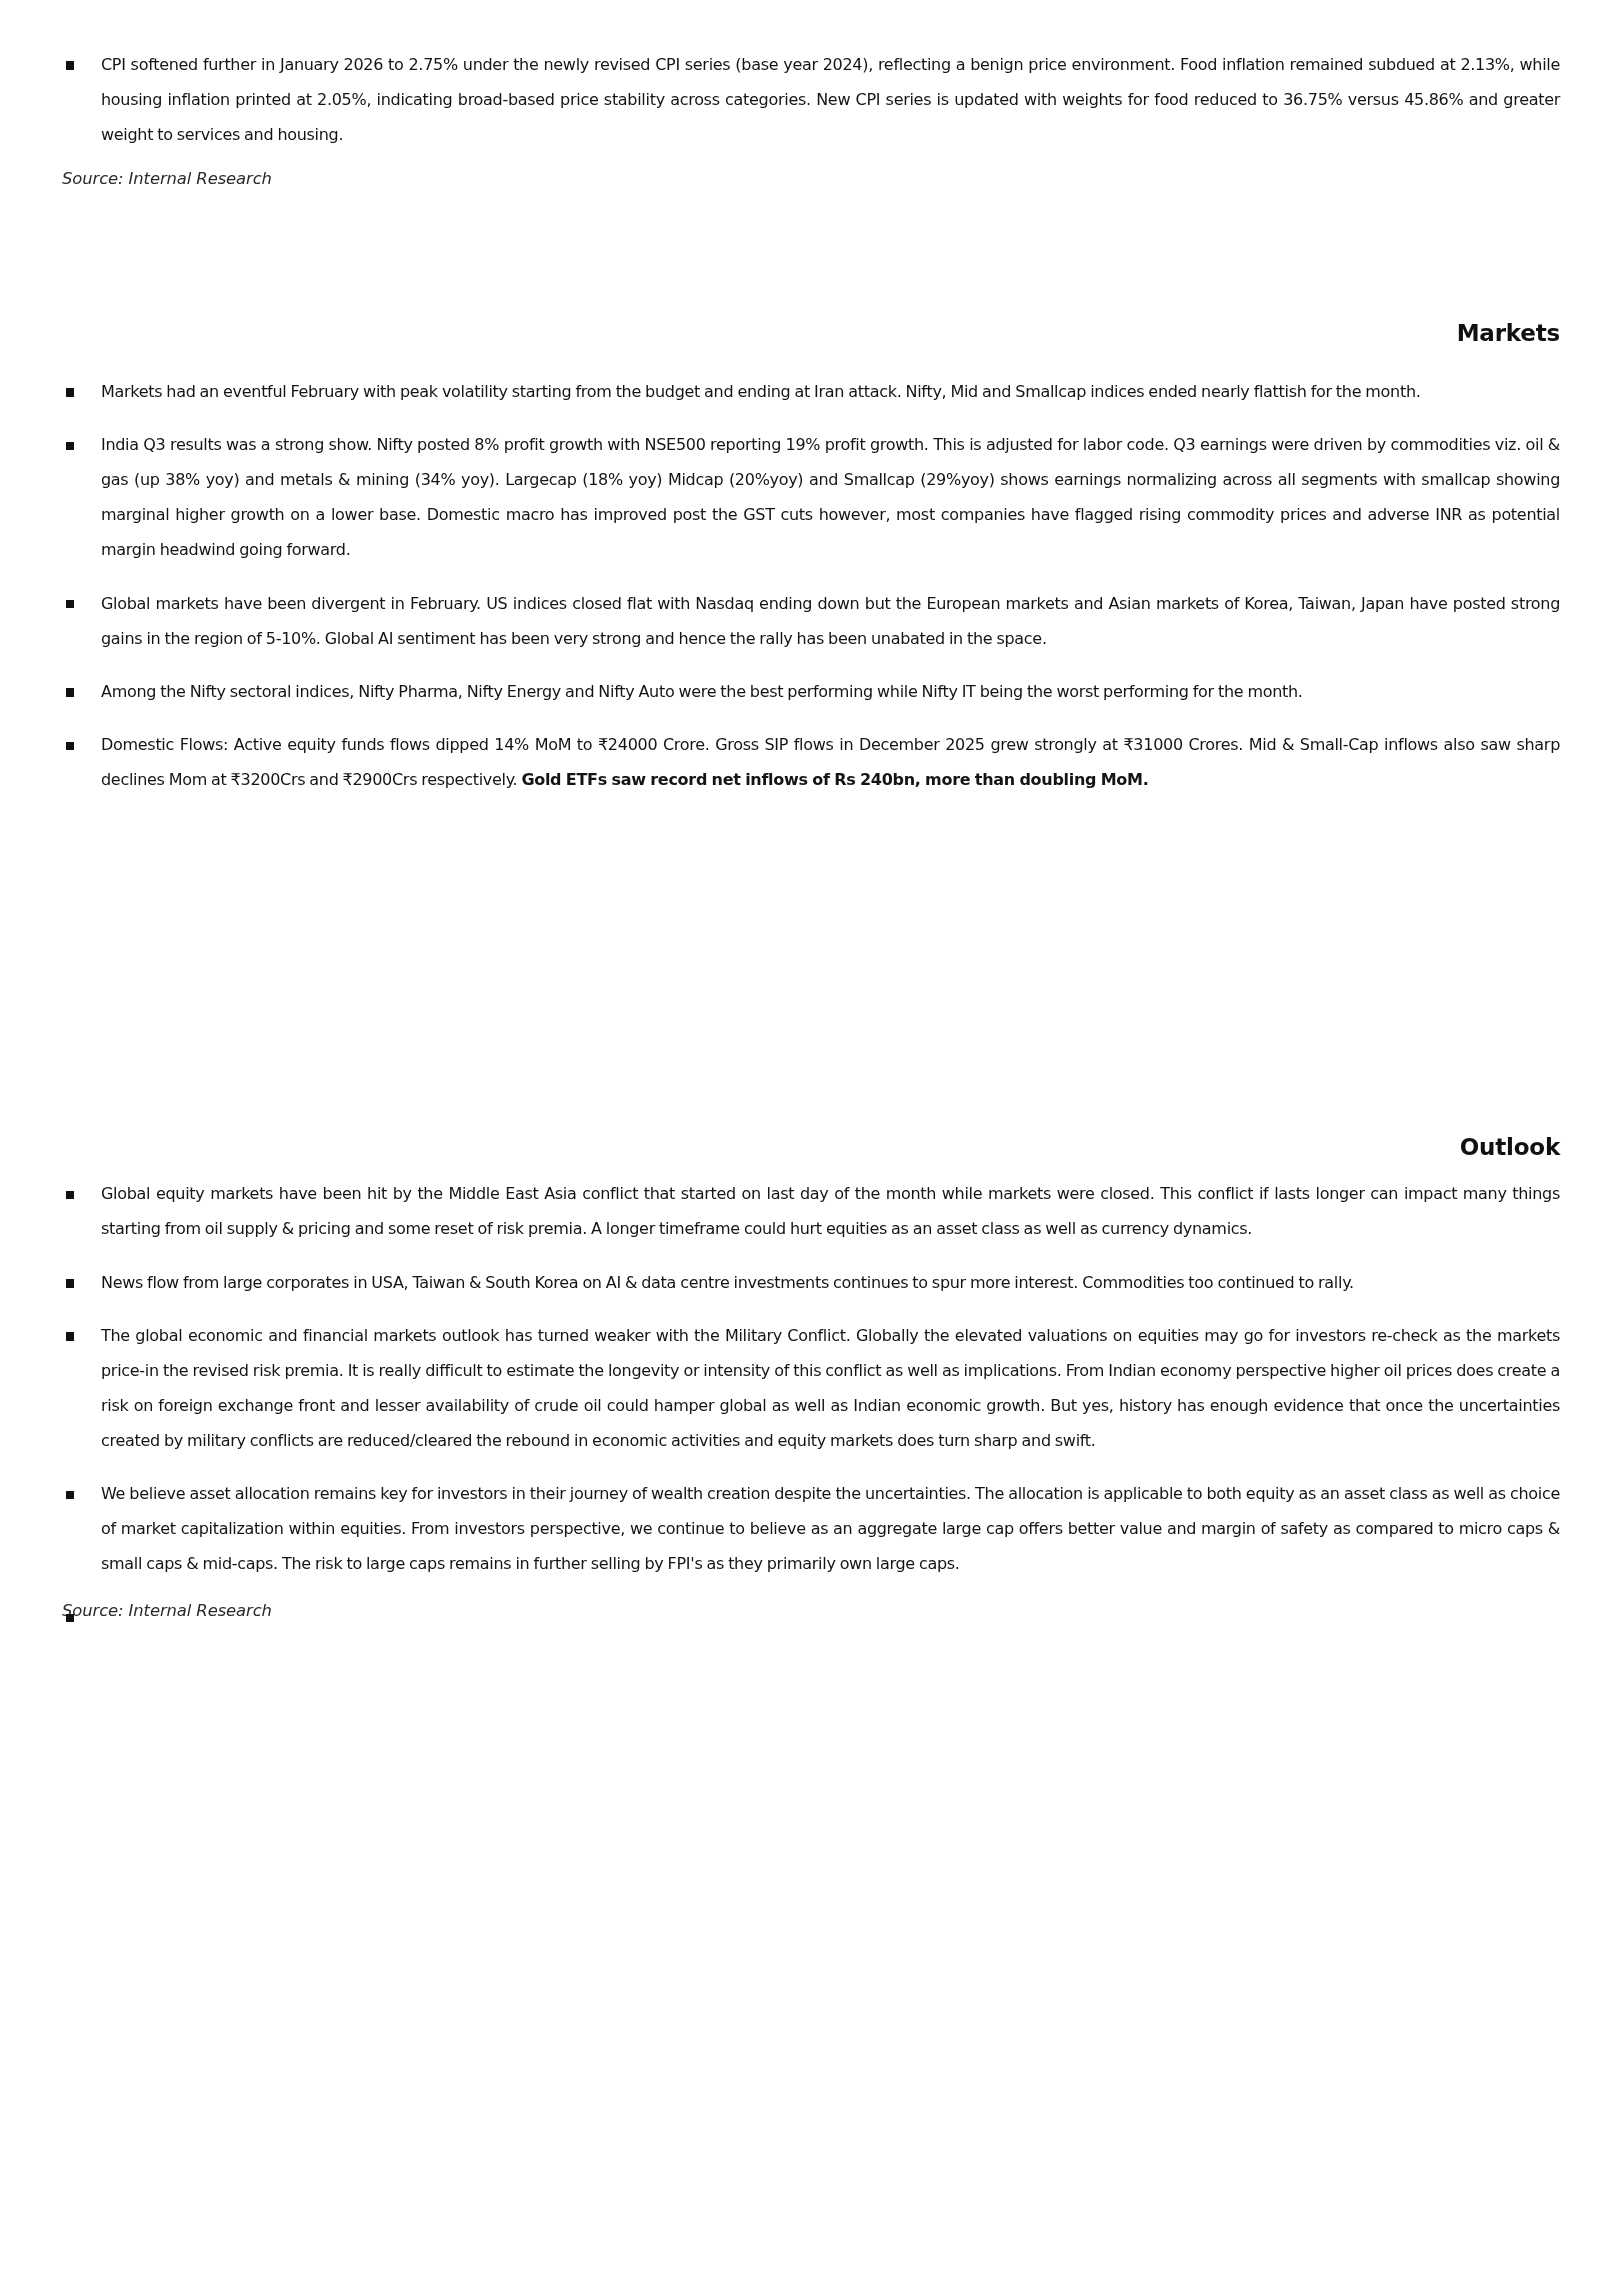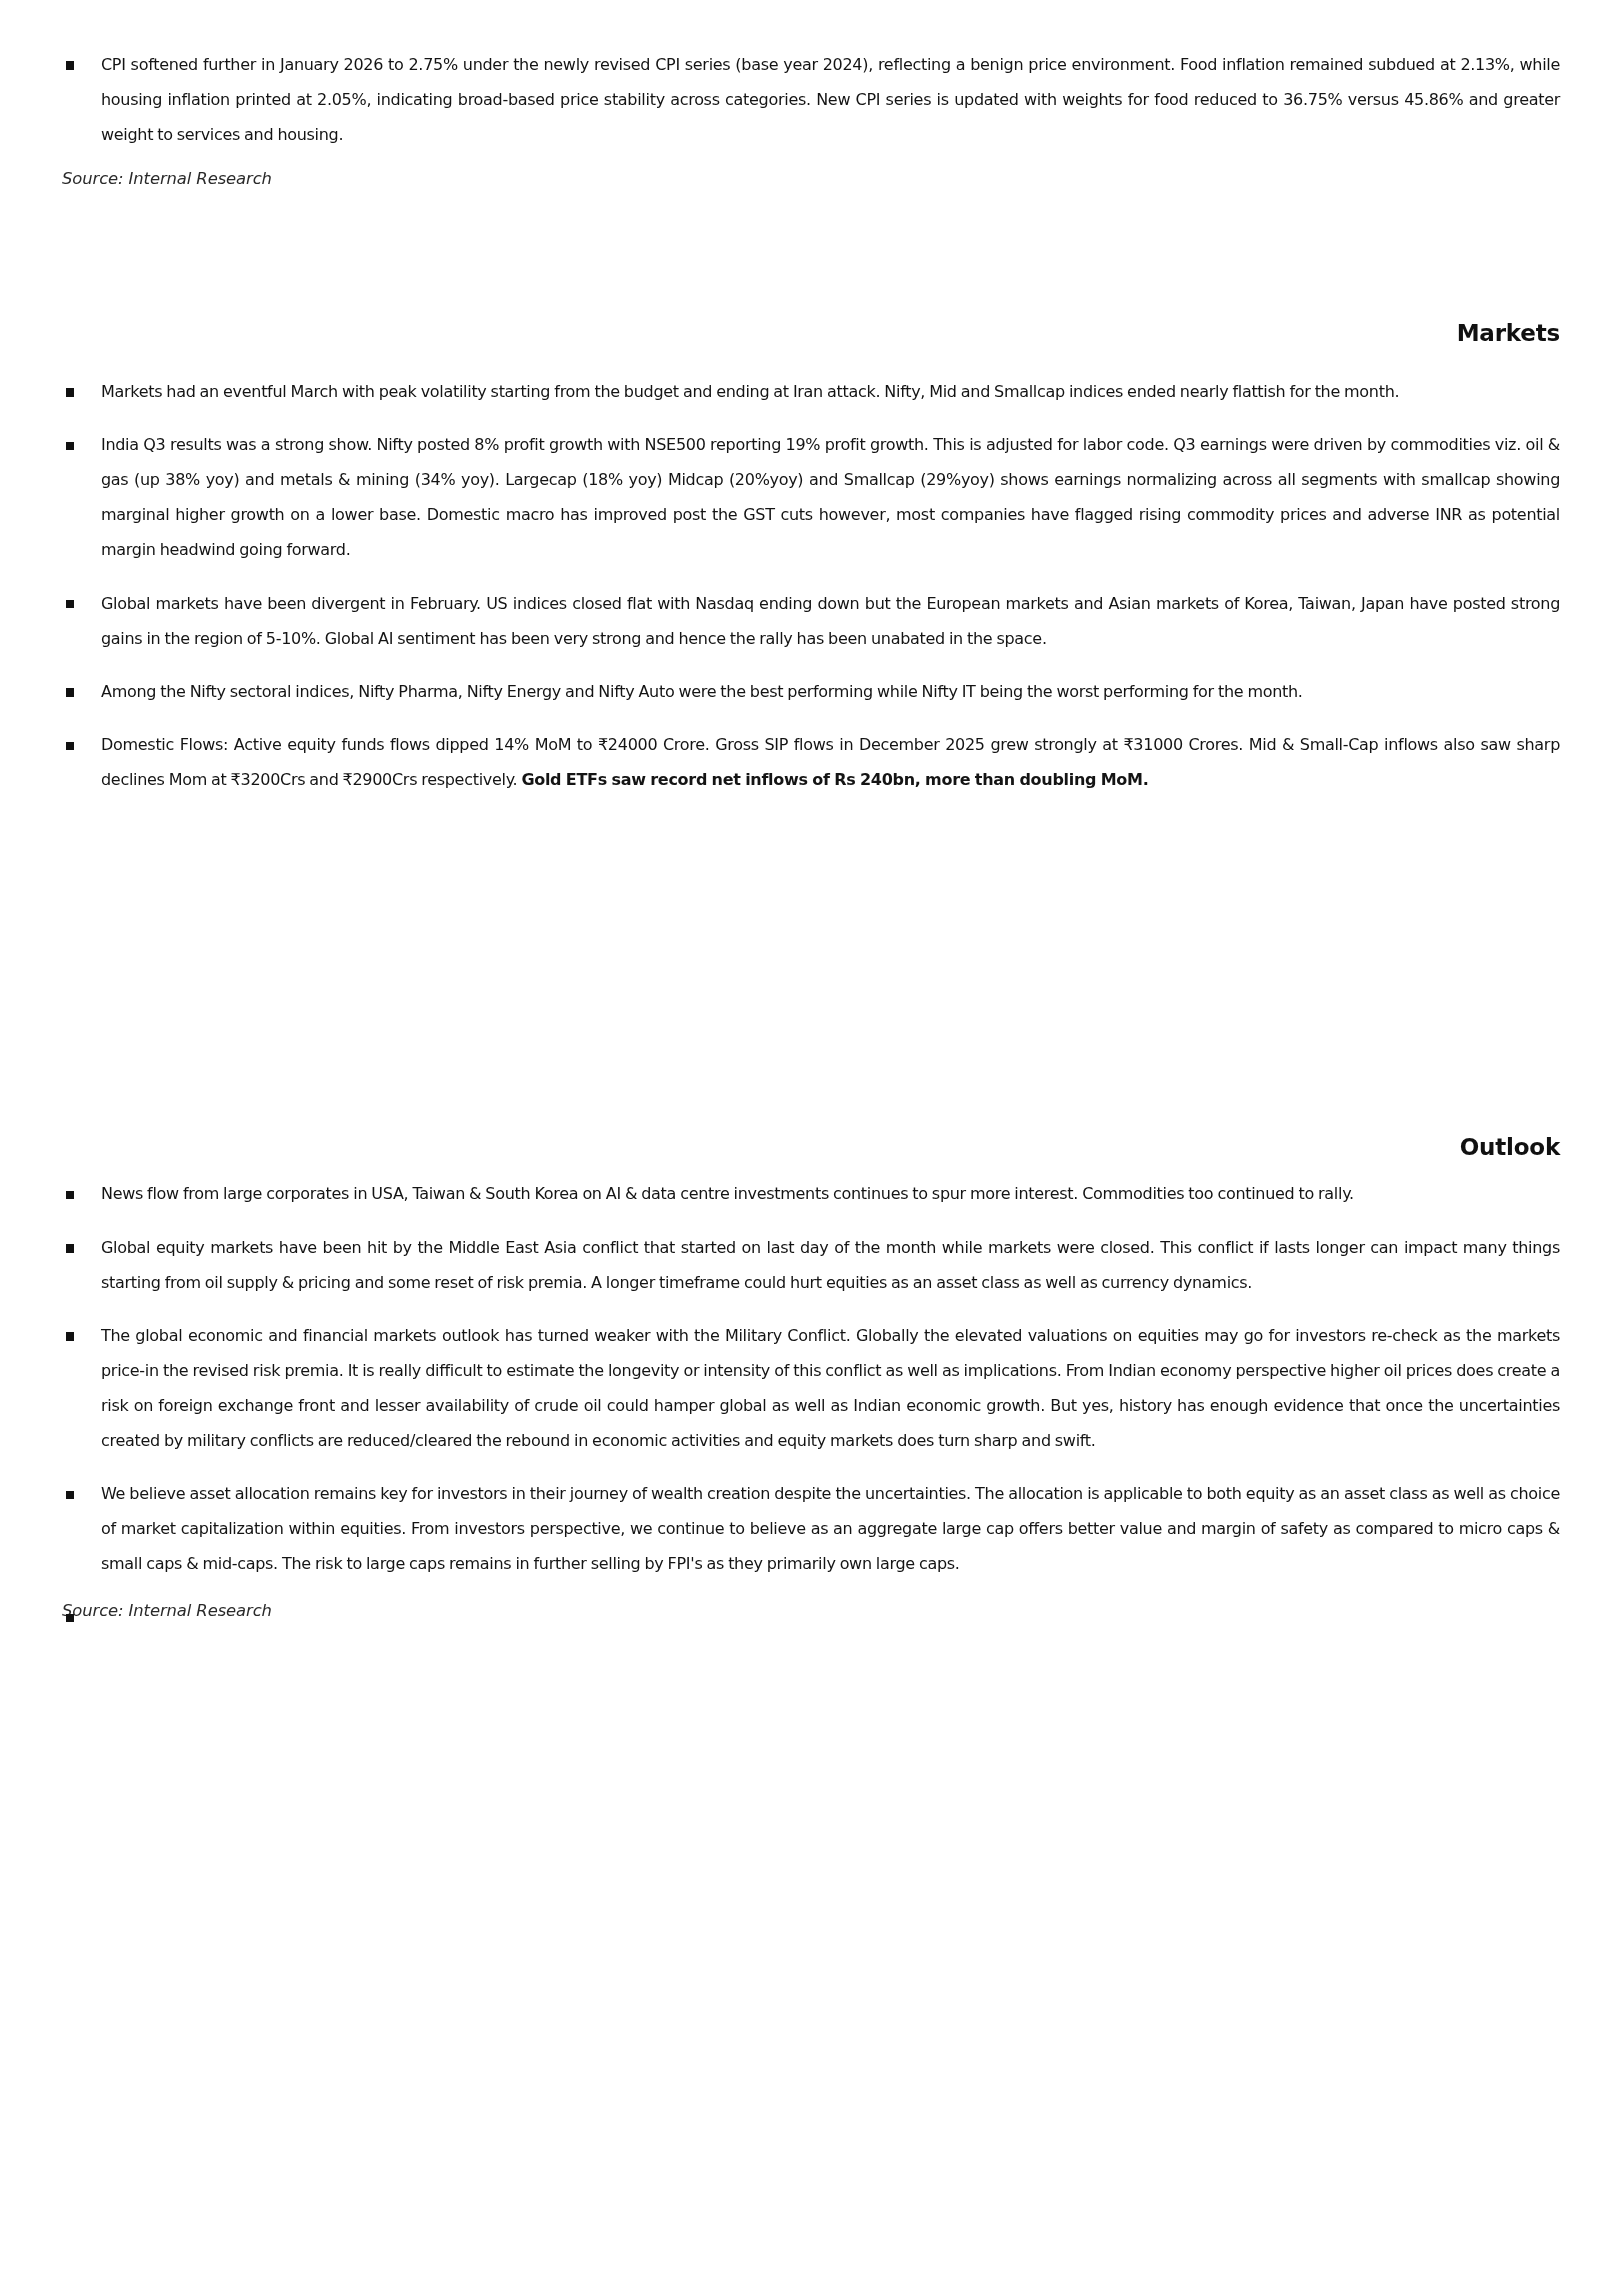--- a/index.html
+++ b/index.html
@@ -93,21 +93,21 @@
       </li>
     </ul>
     <div class="source">Source: Internal Research</div>
   </section>
 
   <section class="section" id="sec-markets">
     <h2 class="heading">Markets</h2>
     <ul class="bullets">
       <li>
         <span class="bullet-mark"></span>
-        <span>Markets had an eventful March with peak volatility starting from the budget and ending at Iran attack. Nifty, Mid and Smallcap indices ended nearly flattish for the month.</span>
+        <span>Markets had an eventful February with peak volatility starting from the budget and ending at Iran attack. Nifty, Mid and Smallcap indices ended nearly flattish for the month.</span>
       </li>
       <li>
         <span class="bullet-mark"></span>
         <span>India Q3 results was a strong show. Nifty posted 8% profit growth with NSE500 reporting 19% profit growth. This is adjusted for labor code. Q3 earnings were driven by commodities viz. oil &amp; gas (up 38% yoy) and metals &amp; mining (34% yoy). Largecap (18% yoy) Midcap (20%yoy) and Smallcap (29%yoy) shows earnings normalizing across all segments with smallcap showing marginal higher growth on a lower base. Domestic macro has improved post the GST cuts however, most companies have flagged rising commodity prices and adverse INR as potential margin headwind going forward.</span>
       </li>
       <li>
         <span class="bullet-mark"></span>
         <span>Global markets have been divergent in February. US indices closed flat with Nasdaq ending down but the European markets and Asian markets of Korea, Taiwan, Japan have posted strong gains in the region of 5-10%. Global AI sentiment has been very strong and hence the rally has been unabated in the space.</span>
       </li>
       <li>
@@ -119,25 +119,25 @@
         <span>Domestic Flows: Active equity funds flows dipped 14% MoM to ₹24000 Crore. Gross SIP flows in December 2025 grew strongly at ₹31000 Crores. Mid &amp; Small-Cap inflows also saw sharp declines Mom at ₹3200Crs and ₹2900Crs respectively. </span><span class="bold">Gold ETFs saw record net inflows of Rs 240bn, more than doubling MoM.</span>
       </li>
     </ul>
   </section>
 
   <section class="section" id="sec-outlook">
     <h2 class="heading">Outlook</h2>
     <ul class="bullets">
       <li>
         <span class="bullet-mark"></span>
-        <span>News flow from large corporates in USA, Taiwan &amp; South Korea on AI &amp; data centre investments continues to spur more interest. Commodities too continued to rally.</span>
+        <span>Global equity markets have been hit by the Middle East Asia conflict that started on last day of the month while markets were closed. This conflict if lasts longer can impact many things starting from oil supply &amp; pricing and some reset of risk premia. A longer timeframe could hurt equities as an asset class as well as currency dynamics.</span>
       </li>
       <li>
         <span class="bullet-mark"></span>
-        <span>Global equity markets have been hit by the Middle East Asia conflict that started on last day of the month while markets were closed. This conflict if lasts longer can impact many things starting from oil supply &amp; pricing and some reset of risk premia. A longer timeframe could hurt equities as an asset class as well as currency dynamics.</span>
+        <span>News flow from large corporates in USA, Taiwan &amp; South Korea on AI &amp; data centre investments continues to spur more interest. Commodities too continued to rally.</span>
       </li>
       <li>
         <span class="bullet-mark"></span>
         <span>The global economic and financial markets outlook has turned weaker with the Military Conflict. Globally the elevated valuations on equities may go for investors re-check as the markets price-in the revised risk premia. It is really difficult to estimate the longevity or intensity of this conflict as well as implications. From Indian economy perspective higher oil prices does create a risk on foreign exchange front and lesser availability of crude oil could hamper global as well as Indian economic growth. But yes, history has enough evidence that once the uncertainties created by military conflicts are reduced/cleared the rebound in economic activities and equity markets does turn sharp and swift.</span>
       </li>
       <li>
         <span class="bullet-mark"></span>
         <span>We believe asset allocation remains key for investors in their journey of wealth creation despite the uncertainties. The allocation is applicable to both equity as an asset class as well as choice of market capitalization within equities. From investors perspective, we continue to believe as an aggregate large cap offers better value and margin of safety as compared to micro caps &amp; small caps &amp; mid-caps. The risk to large caps remains in further selling by FPI's as they primarily own large caps.</span>
       </li>
       <li>

